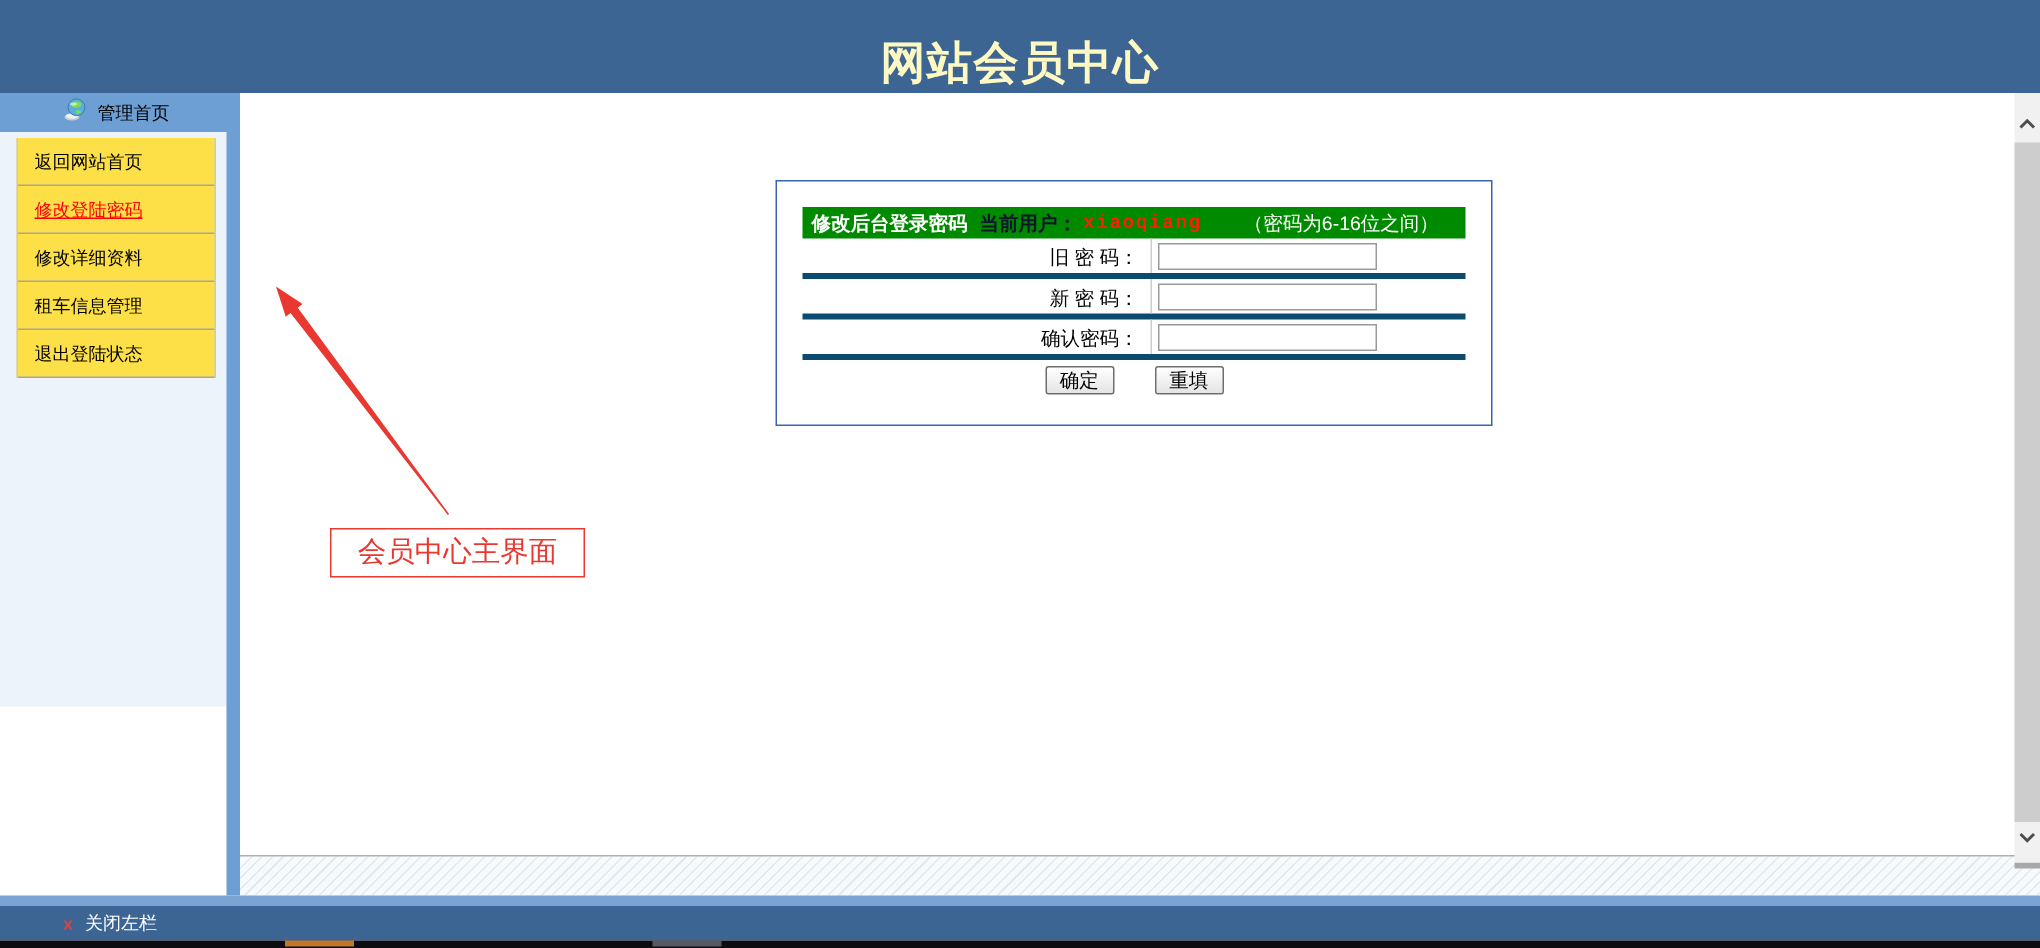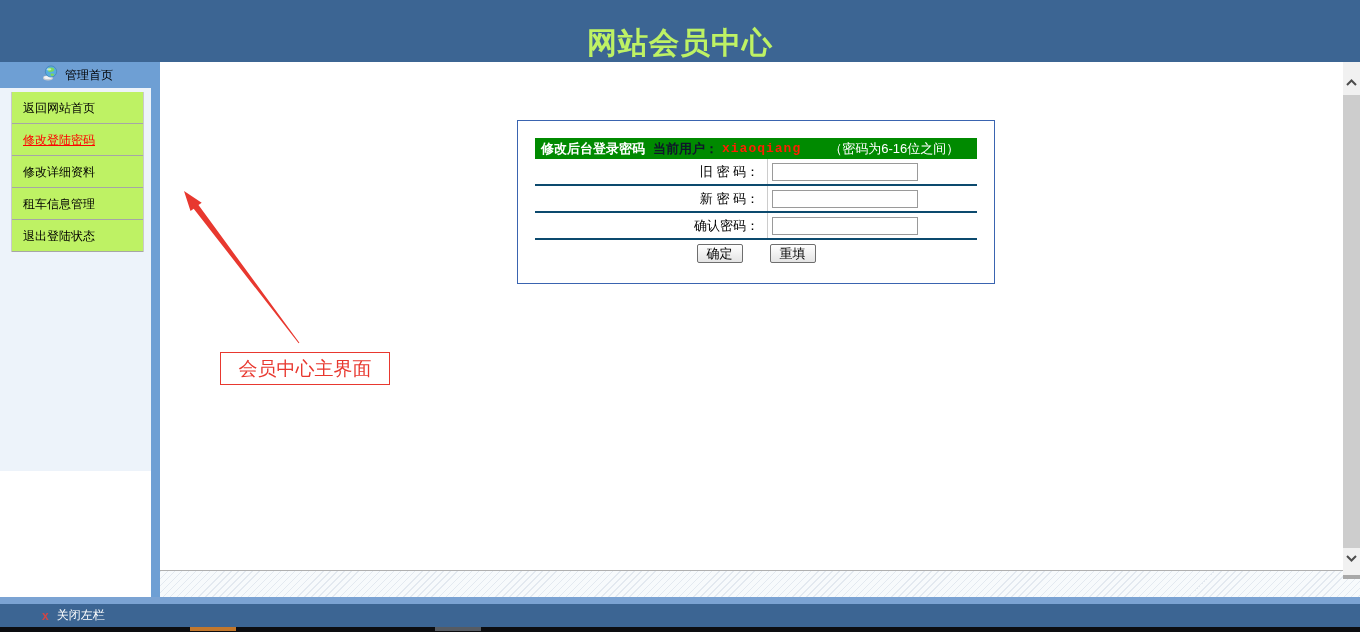--- a/index.html
+++ b/index.html
@@ -3,54 +3,54 @@
 <meta charset="utf-8">
 <style>
   * { margin:0; padding:0; box-sizing:border-box; }
   html,body { width:1360px; height:632px; overflow:hidden;
     font-family:"Liberation Sans", sans-serif; background:#ffffff; }
   .canvas { position:relative; width:1360px; height:632px; background:#fff; }
 
   
   .top-header { position:absolute; left:0; top:0; width:1360px; height:62px;
     background:#3c6593; display:flex; align-items:flex-end; justify-content:center; }
-  .page-title { font-size:30px; font-weight:bold; color:#bef264; line-height:1;
+  .page-title { font-size:30px; font-weight:bold; color:#fef9c3; line-height:1;
     padding-bottom:4px; letter-spacing:1px; }
 
   
   .sidebar { position:absolute; left:0; top:62px; width:160px; height:409px;
     background:#edf3fa; }
   .sidebar-header { position:absolute; left:0; top:0; width:160px; height:26px;
     background:#6e9fd4; display:flex; align-items:center; padding-left:42px;
     cursor:pointer; }
   .sidebar-header .label { font-size:12px; color:#000; margin-left:7px; }
   .sidebar-strip { position:absolute; right:0; top:26px; width:9px; height:509px;
     background:#6e9fd4; }
   .menu { position:absolute; left:11px; top:30px; width:133px;
     border-left:1px solid #c9c9c9; border-right:1px solid #c9c9c9;
-    background:#bef264; }
+    background:#fde047; }
   .menu-item { height:32px; line-height:32px; padding-left:11px; font-size:12px;
     color:#000; border-bottom:1px solid #a6a6a6; cursor:pointer; white-space:nowrap; }
   .menu-item.active { color:#ff0000; text-decoration:underline; }
 
   
   .main { position:absolute; left:160px; top:62px; width:1183px; height:508px;
     background:#ffffff; }
 
   
   .form-box { position:absolute; left:357px; top:58px; width:478px;
     border:1px solid #3a64b0; background:#ffffff; padding:17px; }
   .form-header { height:21px; background:#008a00; display:flex; align-items:center;
     padding-left:6px; white-space:nowrap; }
   .form-header .ttl { color:#ffffff; font-size:13px; font-weight:bold; }
   .form-header .cur { color:#0f172a; font-size:13px; font-weight:bold; margin-left:8px; }
   .form-header .usr { color:#ff1e00; font-size:13px; font-weight:bold;
     font-family:"Liberation Mono", monospace; margin-left:4px; letter-spacing:1px; }
   .form-header .hint { color:#ffffff; font-size:13px; margin-left:28px; }
-  .form-row { height:27px; display:flex; border-bottom:2px solid #0c4a6e; }
+  .form-row { height:27px; display:flex; border-bottom:4px solid #0c4a6e; }
   .label-cell { width:233px; border-right:1px solid #cccccc; text-align:right;
     font-size:13px; color:#000; line-height:26px; padding-right:8px; white-space:nowrap; }
   .input-cell { flex:1; display:flex; align-items:center; padding-left:4px; }
   .pwd-input { width:146px; height:18px; border:1px solid #9a9a9a; background:#fff;
     font-size:12px; padding:0 2px; outline:none; }
   .button-row { height:26px; display:flex; align-items:center; justify-content:center;
     gap:27px; }
   .form-btn { width:46px; height:19px; font-size:13px; color:#000;
     border:1px solid #6e6e6e; background:linear-gradient(#ffffff,#e4e4e4);
     border-radius:2px; line-height:15px; cursor:pointer;

